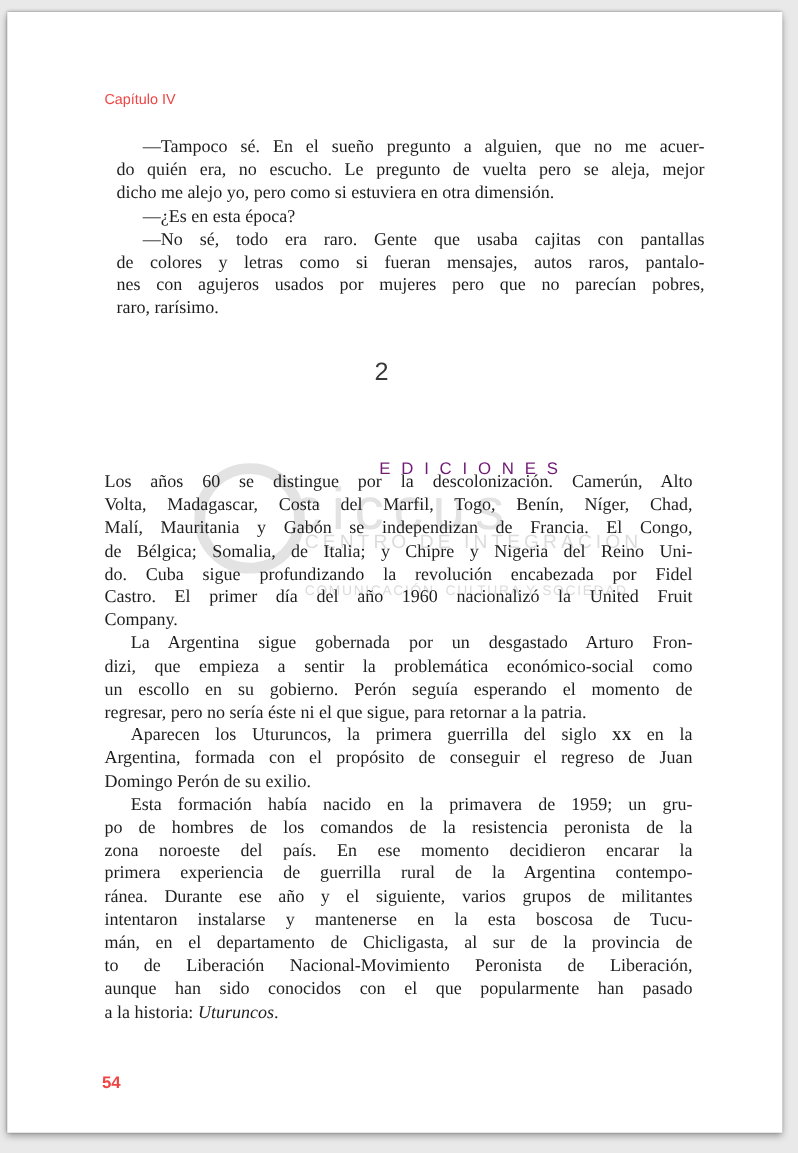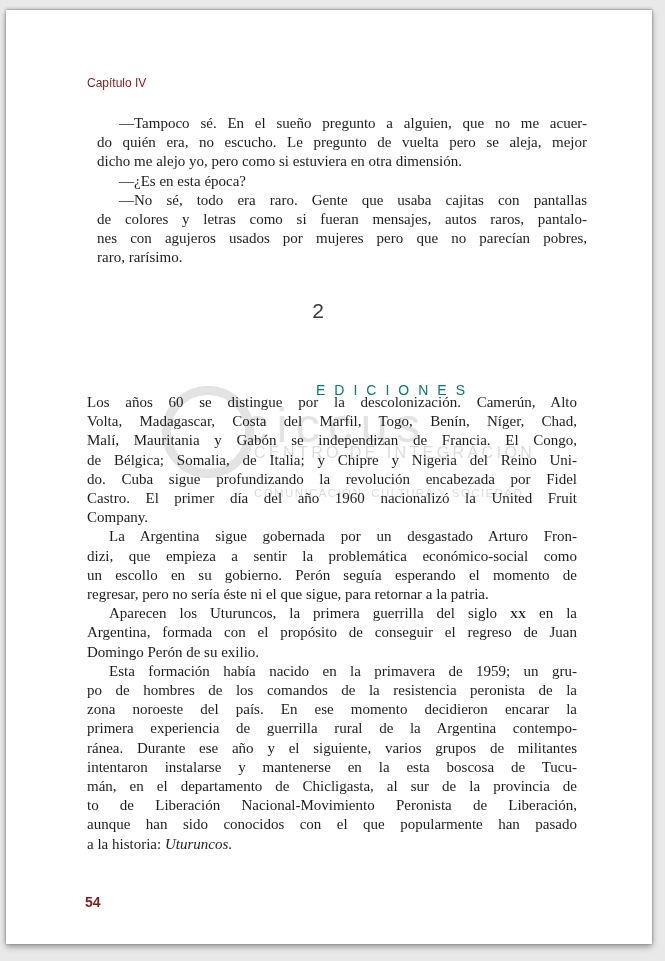--- a/index.html
+++ b/index.html
@@ -15,21 +15,21 @@
     position: absolute;
     left: 6px; top: 10px;
     width: 646px; height: 934px;
     background: #ffffff;
     box-shadow: 0 -1px 3px rgba(0,0,0,0.25), 0 3px 6px rgba(0,0,0,0.35), 0 0 1px rgba(0,0,0,0.25);
   }
   
   .watermark { position: absolute; inset: 0; z-index: 0; pointer-events: none; }
   .wm-ediciones {
     position: absolute; left: 310px; top: 372px;
-    font-size: 14px; letter-spacing: 9px; color: #0f766e;
+    font-size: 14px; letter-spacing: 9px; color: #701a75;
     font-weight: 400; white-space: nowrap;
   }
   .wm-circle {
     position: absolute; left: 156px; top: 376px;
     width: 92px; height: 92px;
     border: 9px solid #e3e3e3; border-radius: 50%;
     box-sizing: border-box;
   }
   .wm-word {
     position: absolute; left: 238px; top: 376px;
@@ -38,21 +38,21 @@
   }
   .wm-caps {
     position: absolute; color: #dcdcdc; white-space: nowrap; font-weight: 400;
   }
   .wm-l1 { left: 248px; top: 434px; font-size: 16px; letter-spacing: 3.4px; }
   .wm-l2 { left: 248px; top: 477px; font-size: 11.5px; letter-spacing: 1.4px; text-align: center; }
   
   .running-header {
     position: absolute; z-index: 1;
     left: 81px; top: 66px;
-    font-size: 12px; color: #7f1d1d;
+    font-size: 12px; color: #ef4444;
   }
   .text-block {
     position: absolute; z-index: 1;
     left: 81px; width: 490px;
     font-family: "Liberation Serif", serif;
     font-size: 15px; line-height: 19.2px;
     color: #1d1d1d;
   }
   .dialogue { top: 104px; margin-left: 10px; }
   .main { top: 383px; }
@@ -64,21 +64,21 @@
   .section-number {
     position: absolute; z-index: 1;
     left: 81px; top: 289px; width: 490px;
     padding-right: 28px; box-sizing: border-box;
     text-align: center;
     font-size: 21px; color: #383838;
   }
   .page-number {
     position: absolute; z-index: 1;
     left: 79px; top: 884px;
-    font-size: 14px; font-weight: bold; color: #7f1d1d;
+    font-size: 14px; font-weight: bold; color: #ef4444;
   }
 </style>
 </head>
 <body>
 
 <div class="viewer">
   <div class="page">
 
     <div class="watermark">
       <div class="wm-ediciones">EDICIONES</div>

